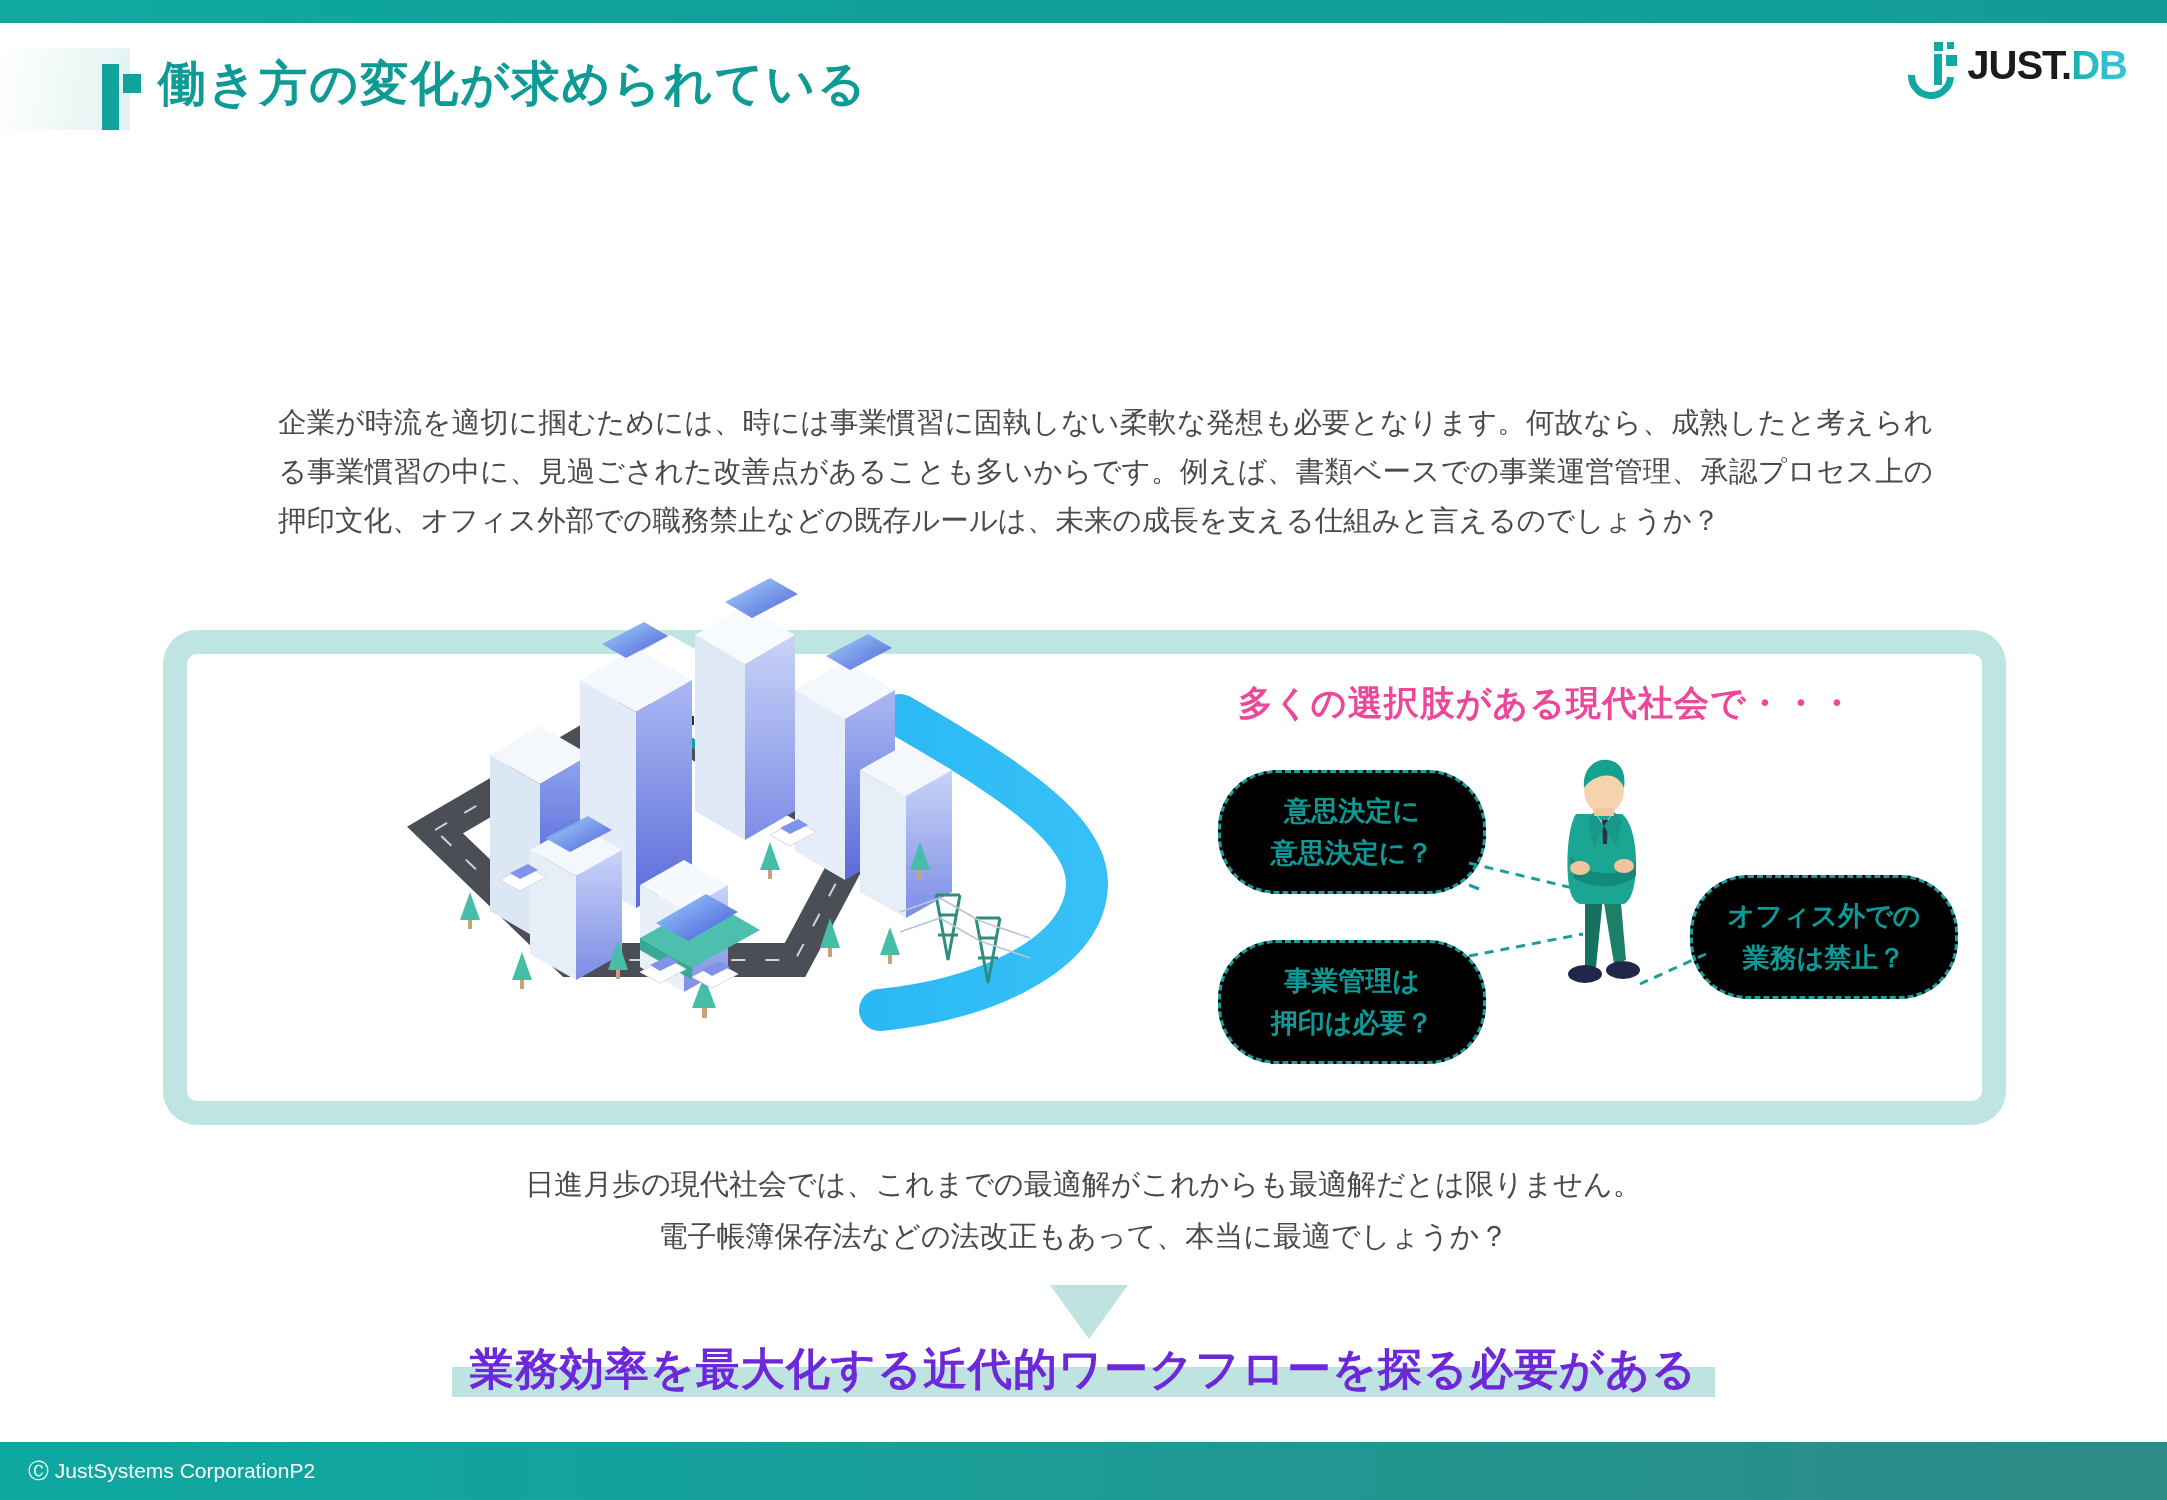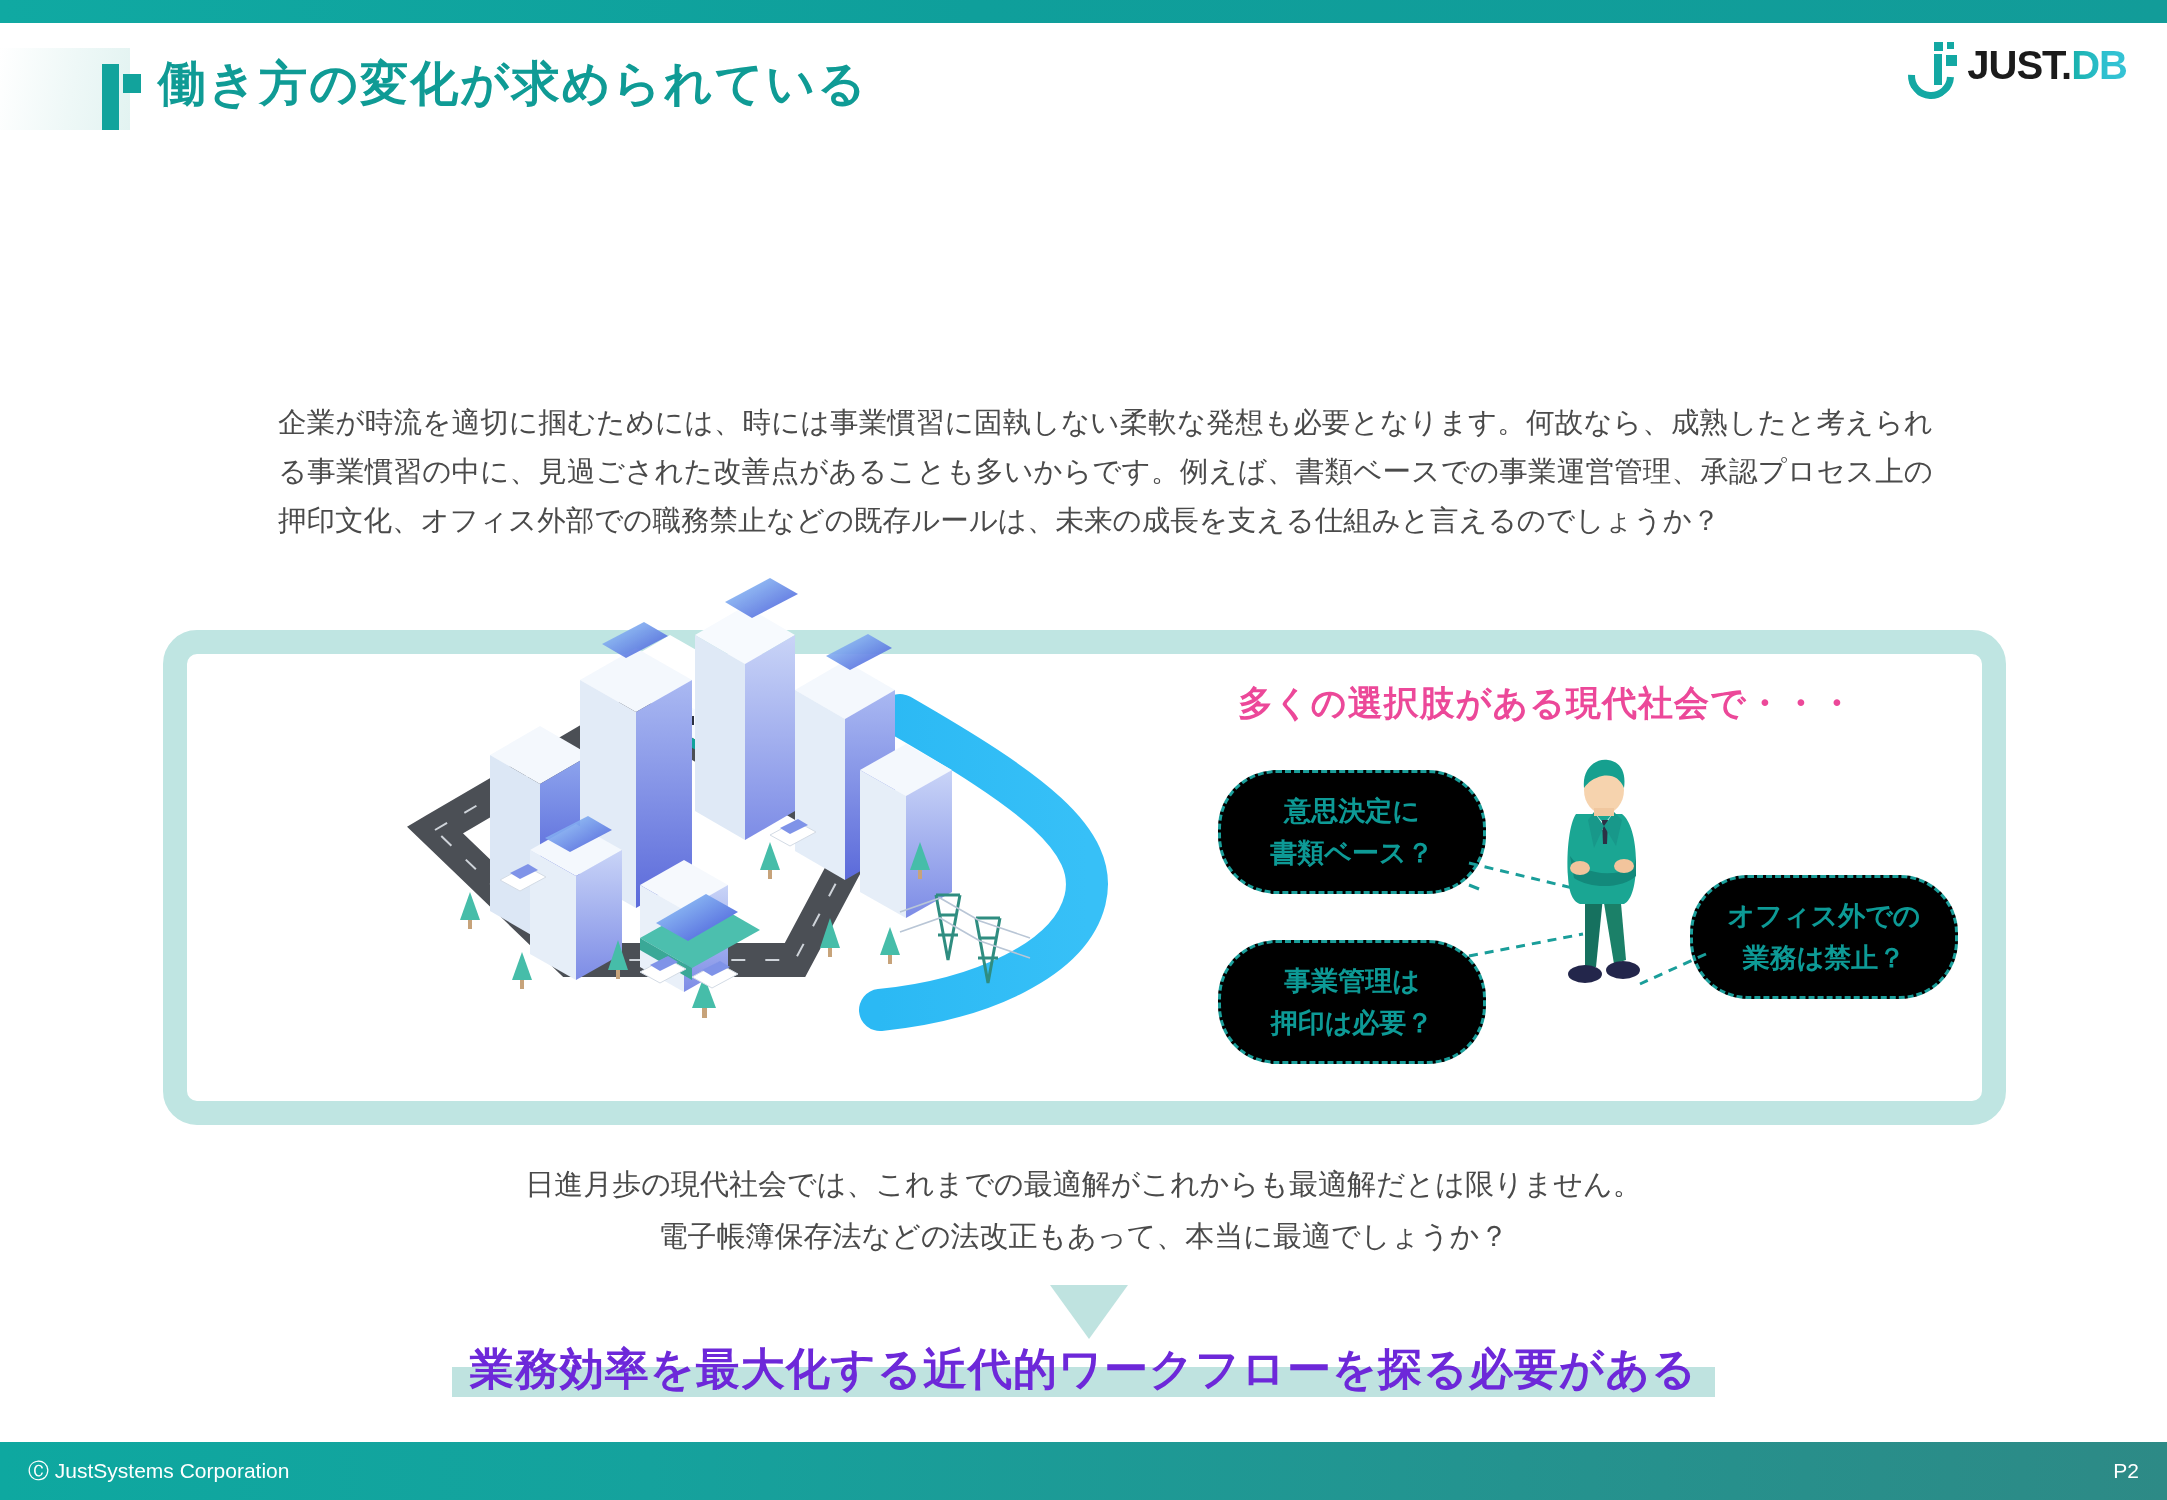--- a/index.html
+++ b/index.html
@@ -115,21 +115,21 @@
   .final-text{
     position:relative;z-index:1;
     font-size:44px;font-weight:bold;color:#6d28d9;letter-spacing:1px;
     font-family:"DejaVu Sans","Liberation Sans",sans-serif;white-space:nowrap;
   }
 
   
   .footer{
     position:absolute;left:0;bottom:0;width:2167px;height:58px;
     background:linear-gradient(90deg,#0ea8a0 0%,#15a29d 30%,#24938f 70%,#2d8a86 100%);
-    display:flex;align-items:center;justify-content:space-between;
+    display:flex;align-items:center;
     box-sizing:border-box;padding:0 28px;
   }
   .footer span{color:#ffffff;font-size:21px;font-family:"Liberation Sans",sans-serif;}
 </style>
 </head>
 <body>
 
 <div class="slide">
 
   <div class="topbar"></div>
@@ -291,21 +291,21 @@
         <polygon points="362,430 380,421 390,427 372,436" fill="#7f93e8"></polygon>
       </g>
     </svg>
   </div>
 
   <div class="bubble-head">多くの選択肢がある現代社会で・・・</div>
 
   <div class="bubble bubble-a">
     <div>
       <div>意思決定に</div>
-      <div>書類ベース？</div>
+      <div>意思決定に？</div>
     </div>
   </div>
   <svg class="tail" style="left:1465px;top:855px;" width="130" height="45">
     <path d="M4,8 L120,36" stroke="#1a9e9a" stroke-width="3" stroke-dasharray="9 7" fill="none"></path>
     <path d="M4,30 L14,34" stroke="#1a9e9a" stroke-width="3" fill="none"></path>
   </svg>
 
   <div class="bubble bubble-b">
     <div>
       <div>事業管理は</div>

